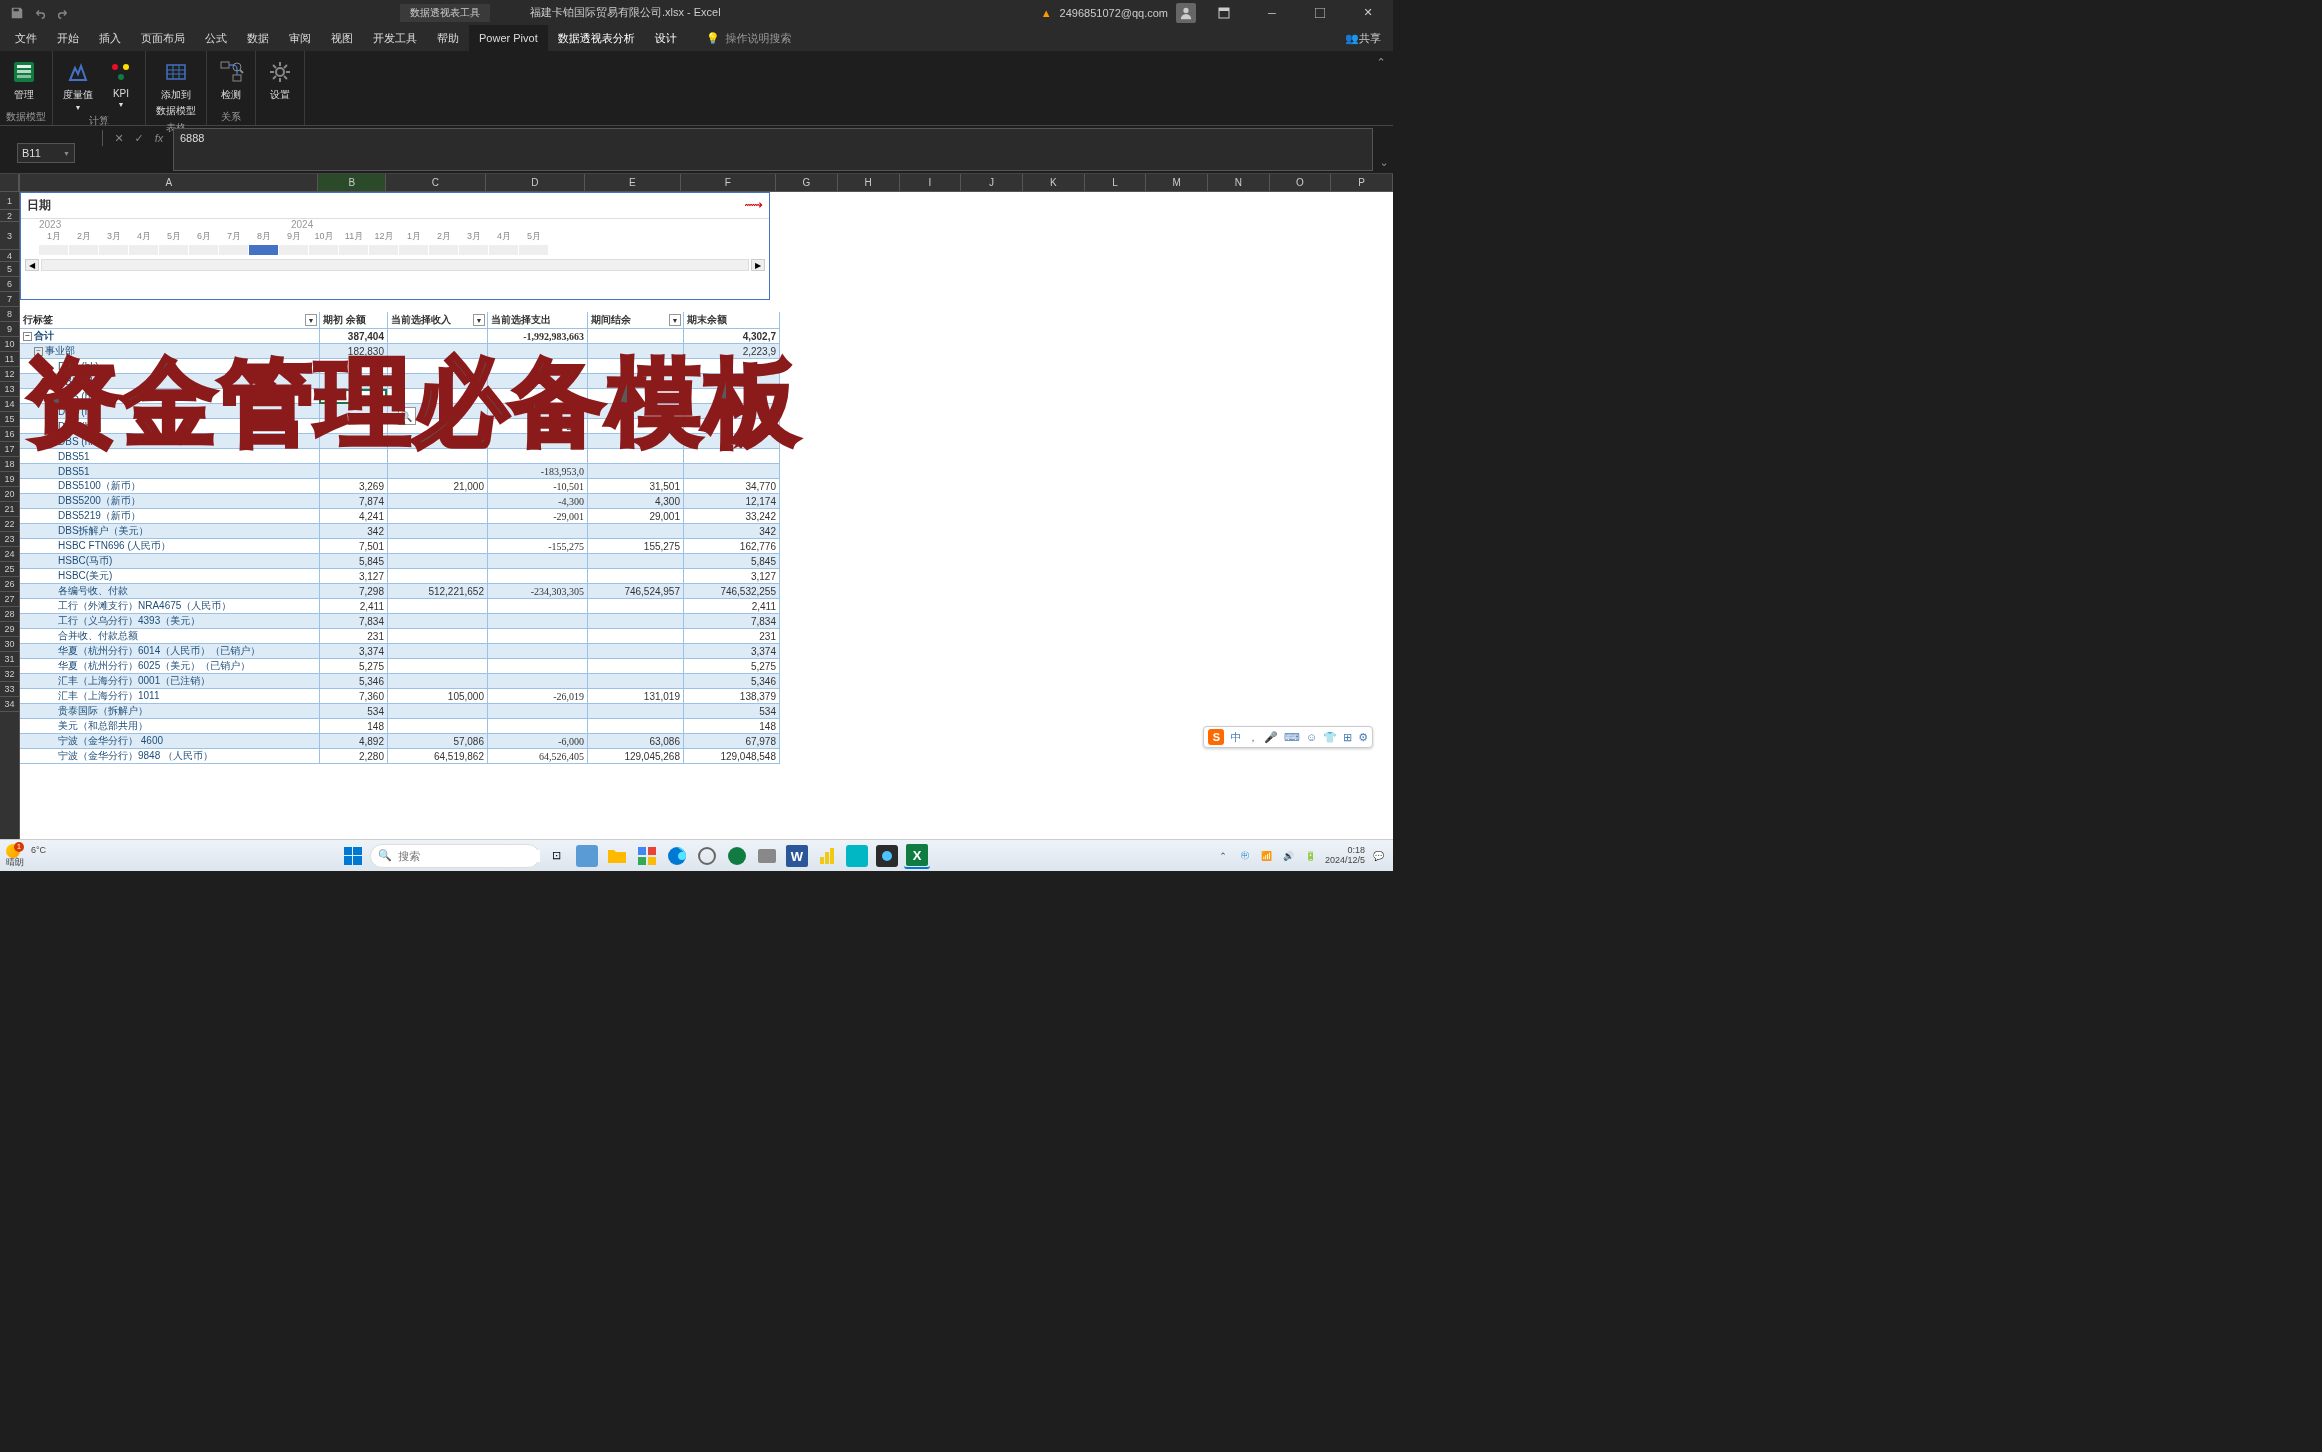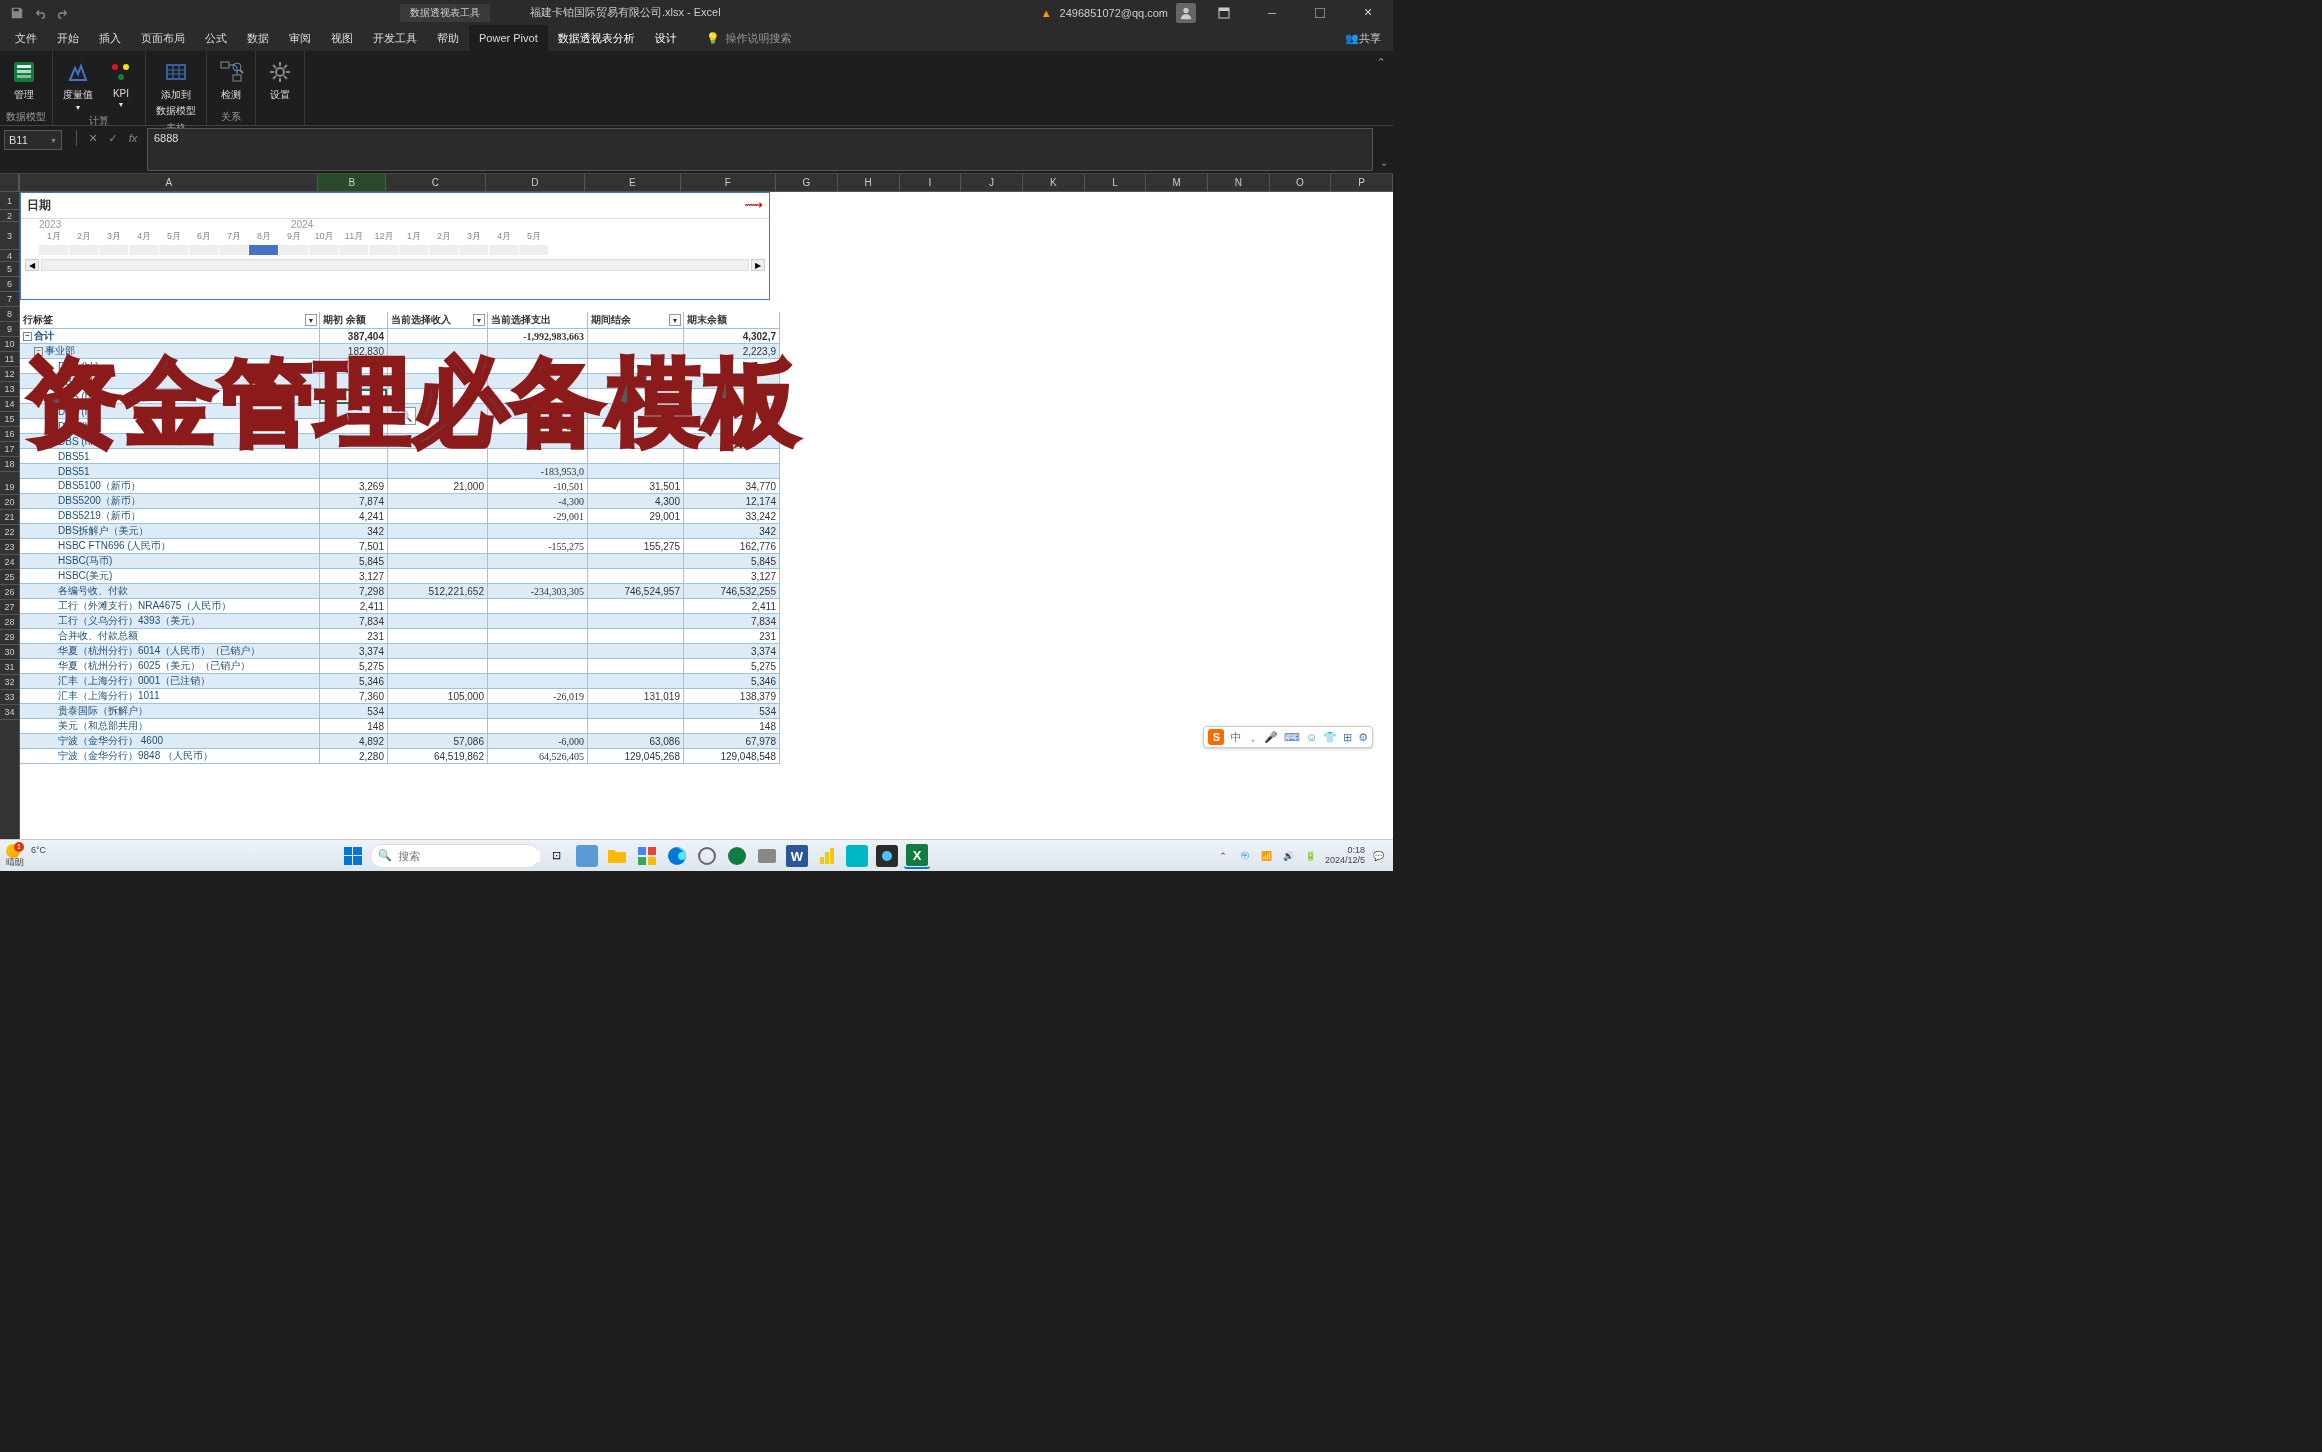--- a/index.html
+++ b/index.html
@@ -28,21 +28,21 @@
 .ribbon-body { height: 75px; background: #1e1e1e; display: flex; border-bottom: 1px solid #444; }
 .ribbon-group { display: flex; flex-direction: column; border-right: 1px solid #3a3a3a; padding: 2px 6px 0; }
 .ribbon-group .controls { flex: 1; display: flex; gap: 6px; align-items: flex-start; padding-top: 3px; }
 .ribbon-group .group-label { text-align: center; font-size: 10px; color: #999; padding: 1px 0; }
 .ribbon-btn { display: flex; flex-direction: column; align-items: center; gap: 2px; cursor: pointer; color: #ddd; font-size: 10px; padding: 2px 4px; min-width: 30px; }
 .ribbon-btn .icon { width: 28px; height: 28px; display: flex; align-items: center; justify-content: center; }
 .ribbon-collapse { margin-left: auto; width: 24px; display:flex;align-items:flex-start;justify-content:center;padding-top:5px;color:#999;cursor:pointer; }
 
 
 .formula-bar { height: 48px; background: #1e1e1e; display: flex; border-bottom: 1px solid #444; }
-.name-box { width: 58px; height: 20px; background: #2b2b2b; border: 1px solid #555; color: #ddd; padding: 2px 4px; font-size: 11px; margin: 4px; display:flex;align-items:center;justify-content:space-between; }
+.name-box { width: 58px; height: 20px; background: #2b2b2b; border: 1px solid #555; color: #ddd; padding: 2px 4px; font-size: 11px; margin: 17px; display:flex;align-items:center;justify-content:space-between; }
 .fb-btns { display: flex; align-items: flex-start; gap: 4px; padding: 4px 6px; color: #888; }
 .fb-btn { width: 16px; height: 16px; display:flex;align-items:center;justify-content:center;cursor:pointer; }
 .formula-input { flex: 1; background: #2b2b2b; border: 1px solid #555; color: #ddd; padding: 3px 6px; font-size: 11px; margin: 2px 2px 2px 0; resize: none; }
 
 
 .grid-container { position: relative; height: 684px; background: #555; display: flex; }
 .row-headers { width: 20px; background: #333; border-right: 1px solid #555; }
 .col-headers { height: 18px; background: #333; display: flex; }
 .col-header-cell { border-right: 1px solid #555; border-bottom: 1px solid #555; color: #ccc; font-size: 10px; display:flex;align-items:center;justify-content:center; }
 .col-header-cell.selected { background: #2a4a2a; }
@@ -344,21 +344,21 @@
         <div class="row-header-cell" style="height: 15px;">9</div>
         <div class="row-header-cell" style="height: 15px;">10</div>
         <div class="row-header-cell" style="height: 15px;">11</div>
         <div class="row-header-cell" style="height: 15px;">12</div>
         <div class="row-header-cell" style="height: 15px;">13</div>
         <div class="row-header-cell" style="height: 15px;">14</div>
         <div class="row-header-cell" style="height: 15px;">15</div>
         <div class="row-header-cell" style="height: 15px;">16</div>
         <div class="row-header-cell" style="height: 15px;">17</div>
         <div class="row-header-cell" style="height: 15px;">18</div>
-        <div class="row-header-cell" style="height: 15px; margin-top: 8px;">19</div>
+        <div class="row-header-cell" style="height: 15px;">19</div>
         <div class="row-header-cell" style="height: 15px;">20</div>
         <div class="row-header-cell" style="height: 15px;">21</div>
         <div class="row-header-cell" style="height: 15px;">22</div>
         <div class="row-header-cell" style="height: 15px;">23</div>
         <div class="row-header-cell" style="height: 15px;">24</div>
         <div class="row-header-cell" style="height: 15px;">25</div>
         <div class="row-header-cell" style="height: 15px;">26</div>
         <div class="row-header-cell" style="height: 15px;">27</div>
         <div class="row-header-cell" style="height: 15px;">28</div>
         <div class="row-header-cell" style="height: 15px;">29</div>

